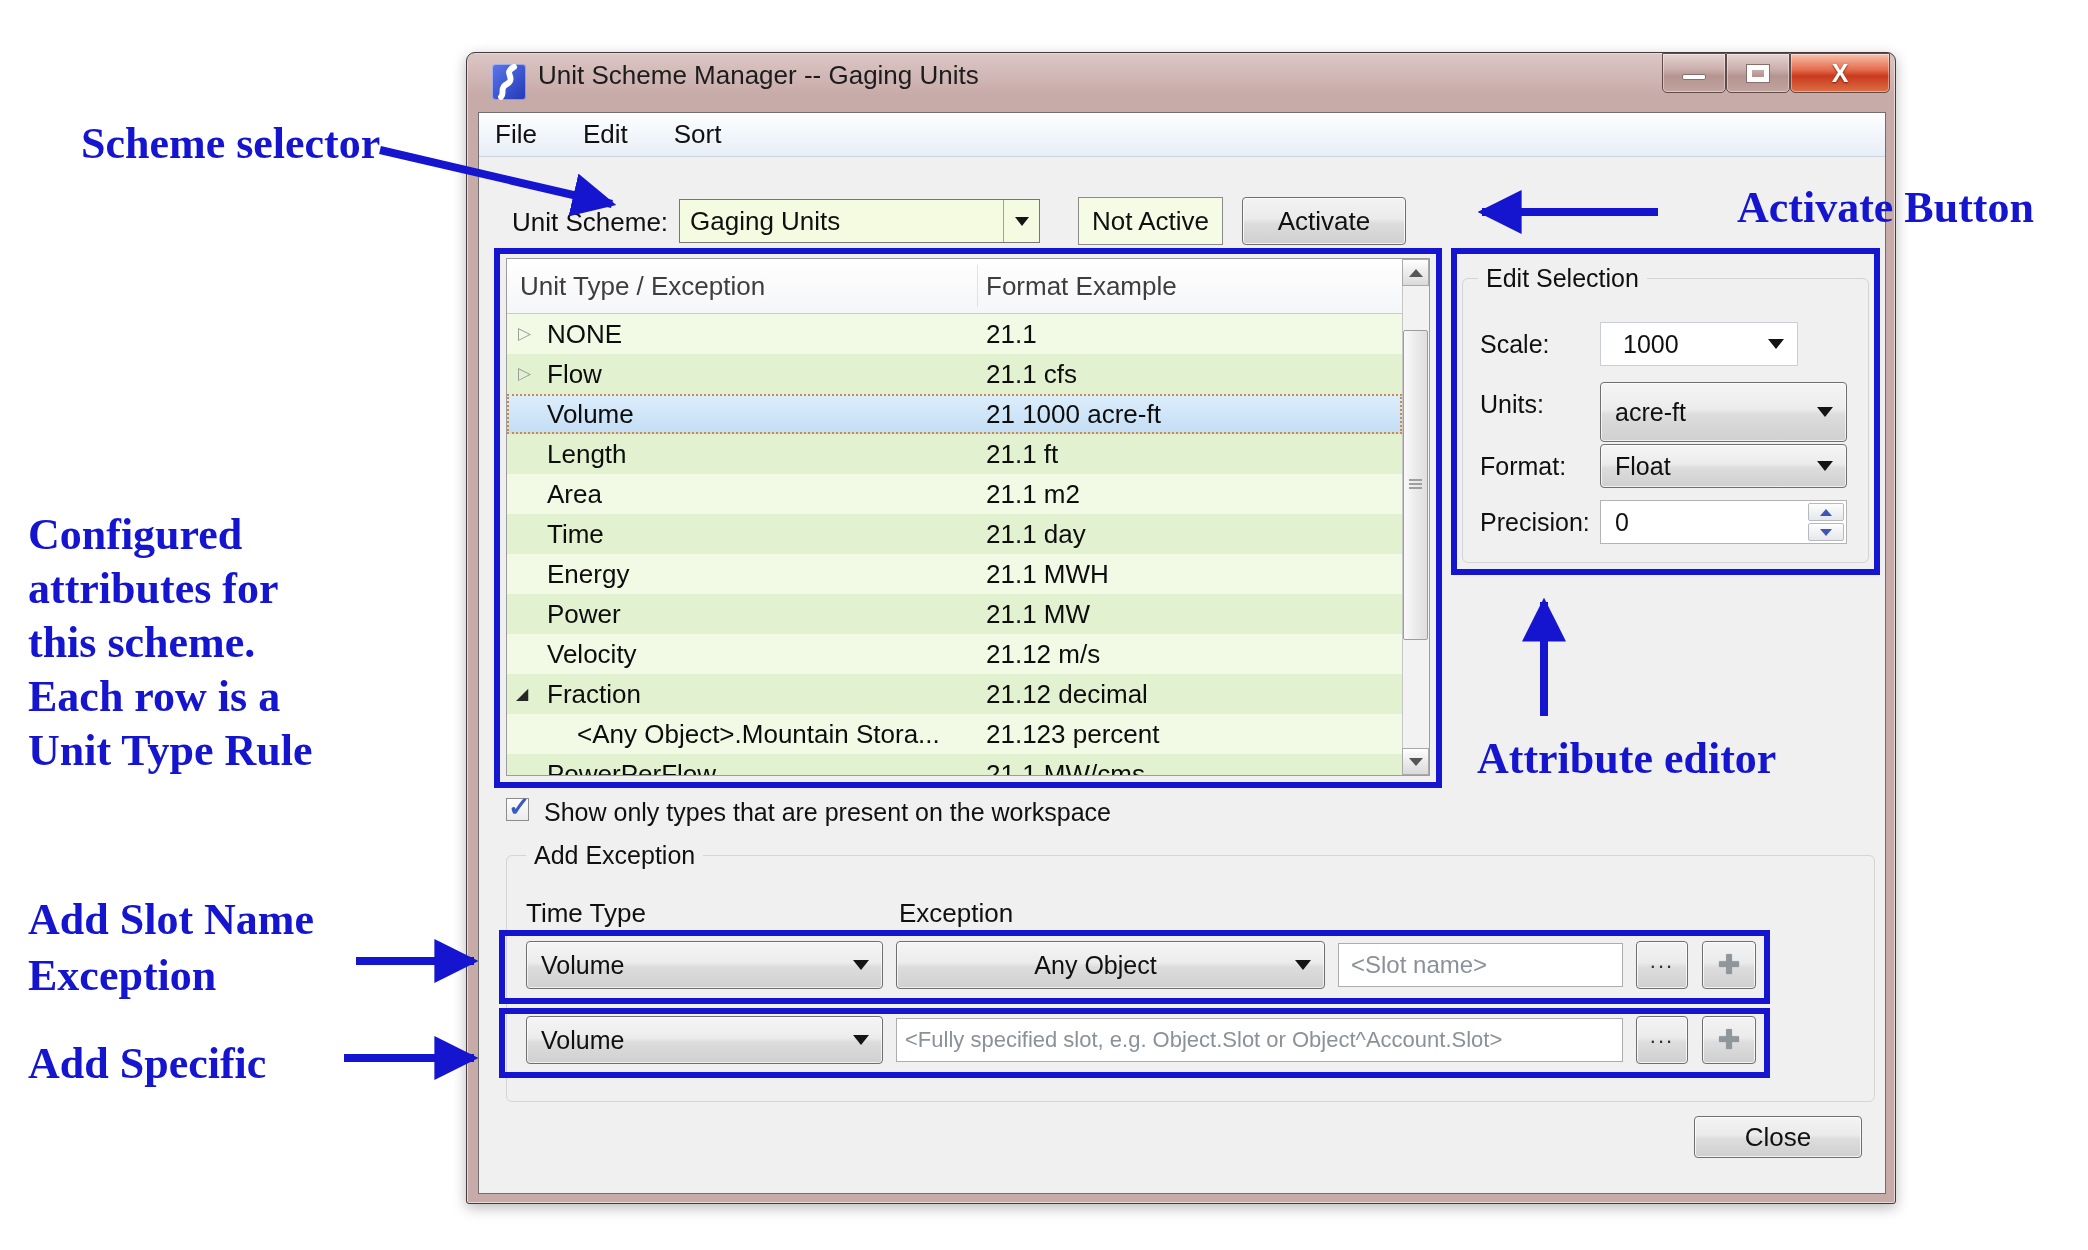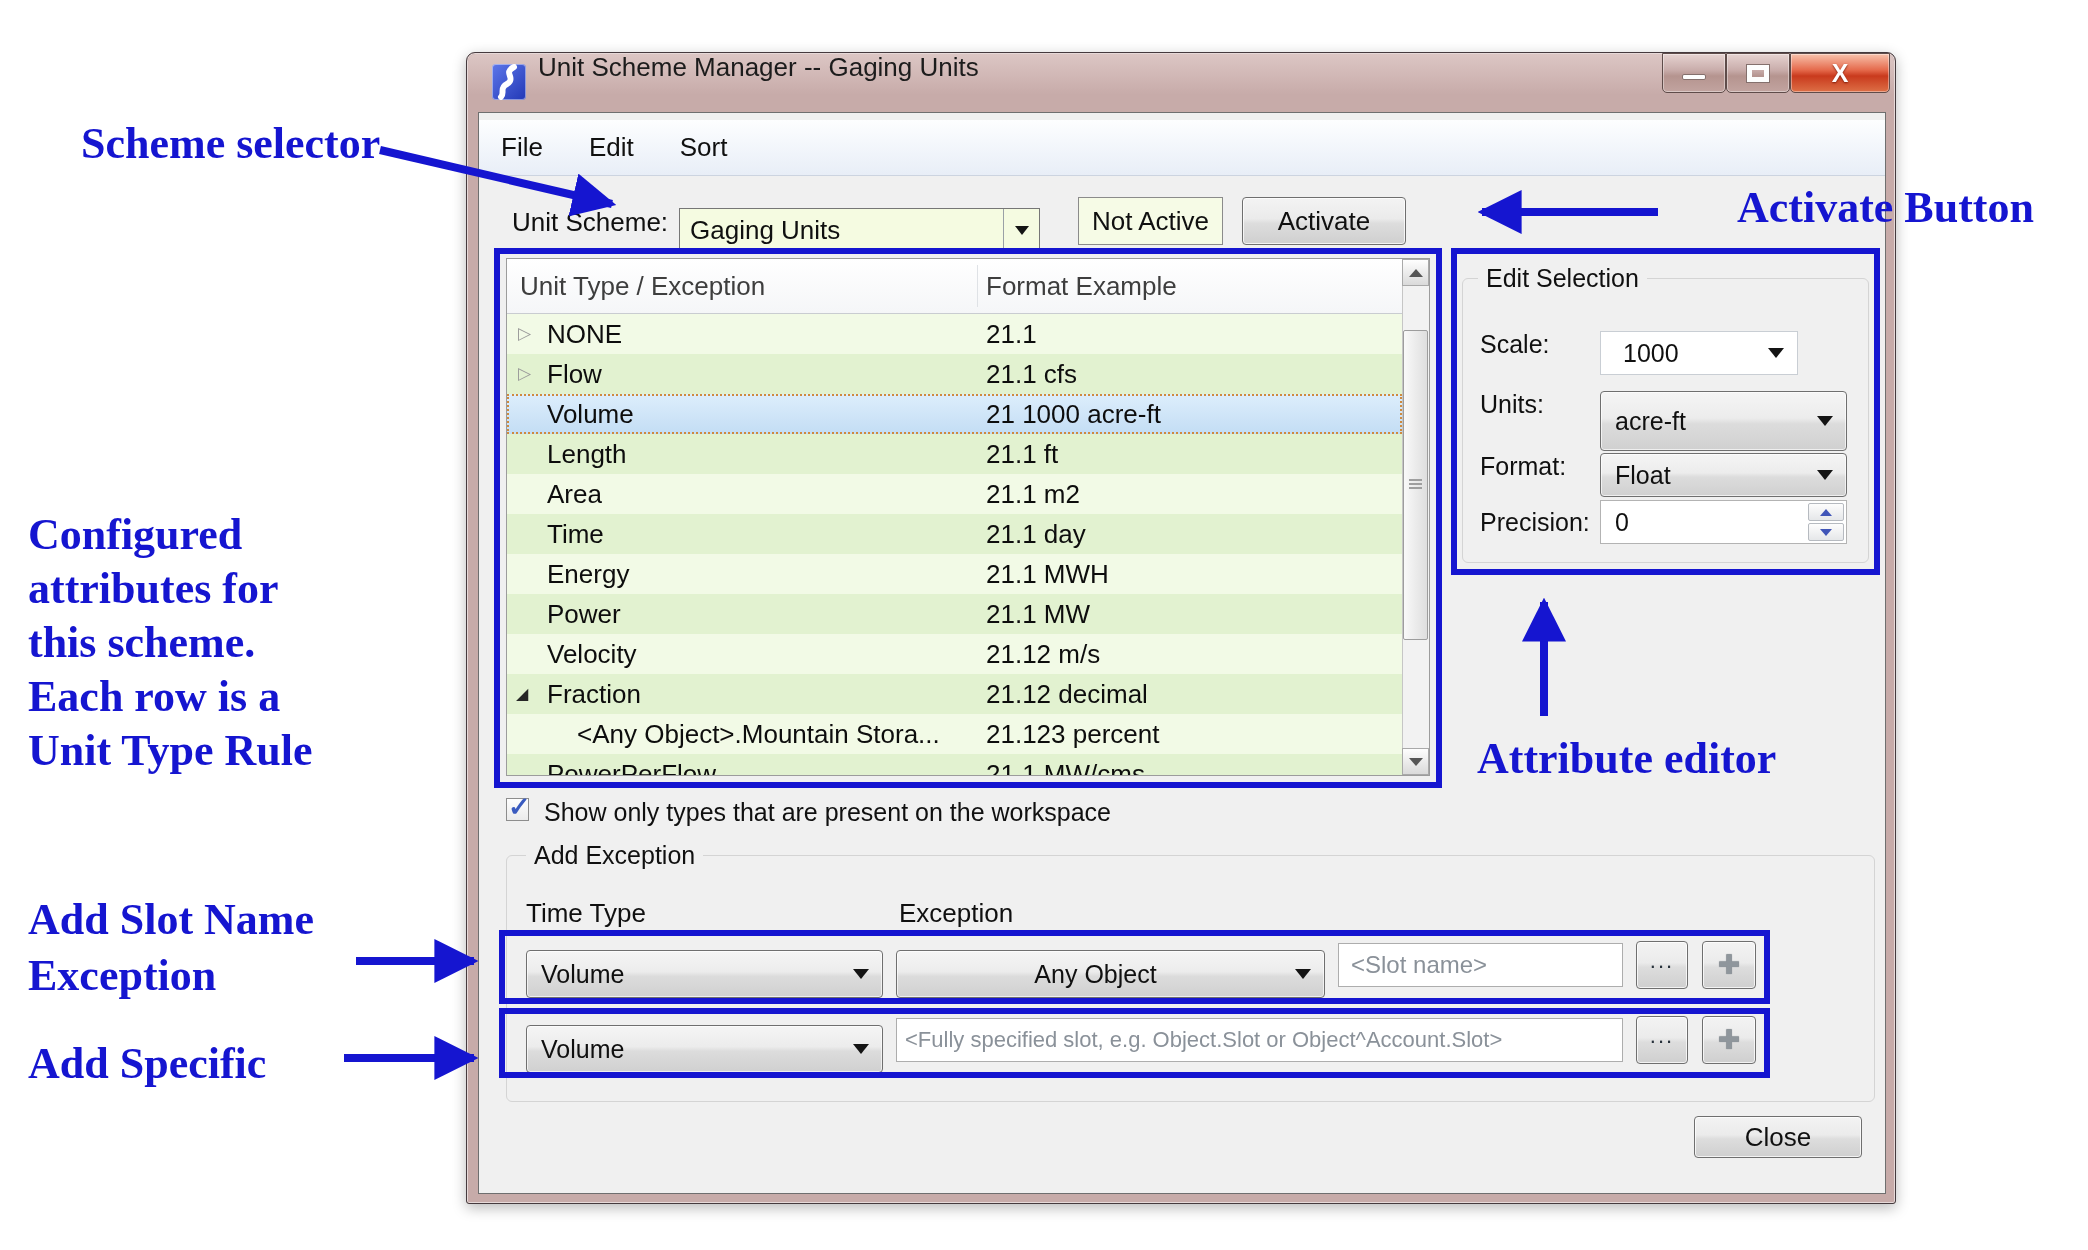--- a/index.html
+++ b/index.html
@@ -11,44 +11,44 @@
   .win { position:absolute; left:466px; top:52px; width:1430px; height:1152px;
          background:linear-gradient(#d2bab8,#c7abа9 60px,#c7aba9);
          background:#c7aba9;
          border:1px solid #453a3e; border-radius:9px 9px 3px 3px;
          box-shadow: inset 0 0 0 1px rgba(255,255,255,.55), 0 4px 14px rgba(0,0,0,.28); }
   .titlebar { position:absolute; left:468px; top:54px; width:1426px; height:58px;
               background:linear-gradient(#dcc6c4,#c7aba9 70%); border-radius:8px 8px 0 0; }
   .appicon { position:absolute; left:492px; top:64px; width:34px; height:36px; border-radius:4px;
              background:linear-gradient(135deg,#5d77ea,#2238b6);
              box-shadow: inset 0 0 0 1px rgba(255,255,255,.45); }
-  .title-text { position:absolute; left:538px; top:54px; height:26px; line-height:26px;
+  .title-text { position:absolute; left:538px; top:62px; height:26px; line-height:26px;
                 font-size:26px; color:#1c1c1c; }
   .capbtn { position:absolute; top:53px; height:40px; border:1px solid #5f4c4a;
             border-radius:0 0 5px 5px; box-shadow: inset 0 0 0 1px rgba(255,255,255,.4);
             display:flex; align-items:center; justify-content:center; }
   .capbtn.minmax { background:linear-gradient(#e6d3d1,#c9adab 42%,#b5948f 58%,#c2a4a0); }
   .capbtn.closeb { background:linear-gradient(#f8c2ac,#e56a4c 42%,#c93a1d 58%,#dd6f46); }
   .g-min { width:24px; height:6px; background:#fdfdfd; border:1px solid #84706d; border-radius:2px; margin-top:8px;}
   .g-max { width:22px; height:17px; border:5px solid #fdfdfd; outline:1px solid #84706d; background:transparent; }
   .g-x { font-size:25px; font-weight:bold; color:#fff; text-shadow:0 1px 2px #7c1d0a; line-height:38px;}
 
   .client { position:absolute; left:478px; top:112px; width:1408px; height:1082px;
             background:#f0f0f0; border:1px solid #6f6f6f; }
-  .menubar { position:absolute; left:479px; top:120px; width:1406px; height:56px;
+  .menubar { position:absolute; left:479px; top:113px; width:1406px; height:44px;
              background:linear-gradient(#fdfeff,#e8eef7); border-bottom:1px solid #ccd4e0;
-             display:flex; align-items:center; padding-left:22px; gap:46px;
+             display:flex; align-items:center; padding-left:16px; gap:46px;
              font-size:26px; color:#101010; }
   .menu-item { cursor:default; }
 
   
   .lbl { position:absolute; font-size:26px; color:#101010; white-space:nowrap; }
   .combo { position:absolute; border:1px solid #6f6f6f; border-radius:4px;
            background:linear-gradient(#f5f5f5,#ececec 45%,#dcdcdc 55%,#d0d0d0);
-           box-shadow: inset 0 0 0 1px rgba(255,255,255,.65); font-size:25px; color:#101010;margin-top:9px; }
+           box-shadow: inset 0 0 0 1px rgba(255,255,255,.65); font-size:25px; color:#101010; }
   .combo .val { position:absolute; left:14px; right:44px; top:0; bottom:0;
                 display:flex; align-items:center; white-space:nowrap; overflow:hidden; }
   .combo .val.center { justify-content:center; }
   .combo .arr { position:absolute; right:13px; top:50%; margin-top:-5px; width:0; height:0;
                 border-left:8px solid transparent; border-right:8px solid transparent;
                 border-top:10px solid #141414; }
   .combo.flat { border:1px solid #c9ced4; border-radius:0; background:#fff; box-shadow:none; }
   .combo.flat .val { left:22px; }
   .combo.scheme { border-radius:0; border:1px solid #767676; background:#f5fbe1; box-shadow:none; font-size:26px;}
   .combo.scheme .val { left:10px; right:40px; }

